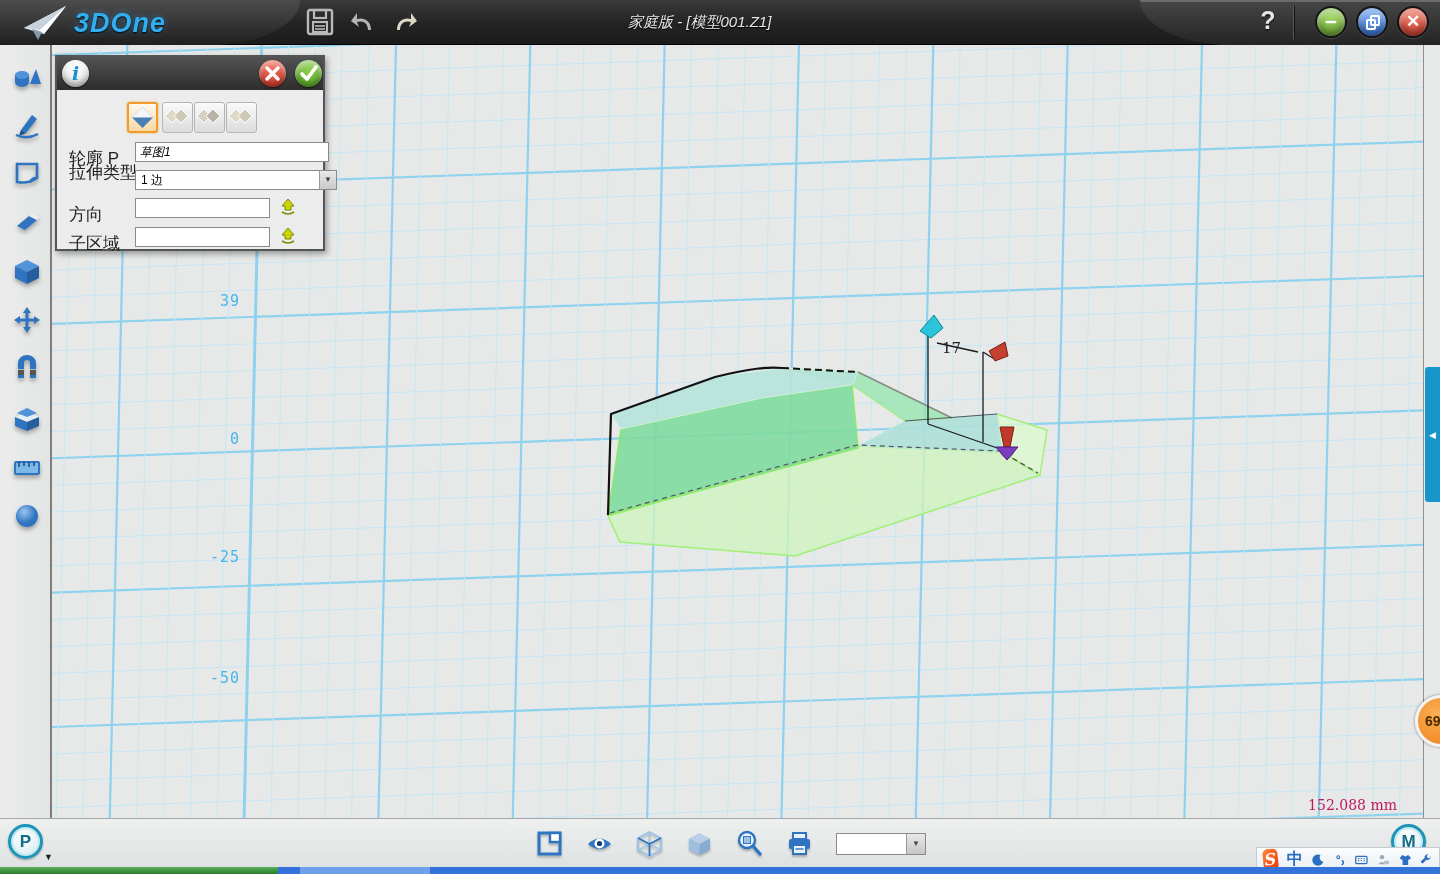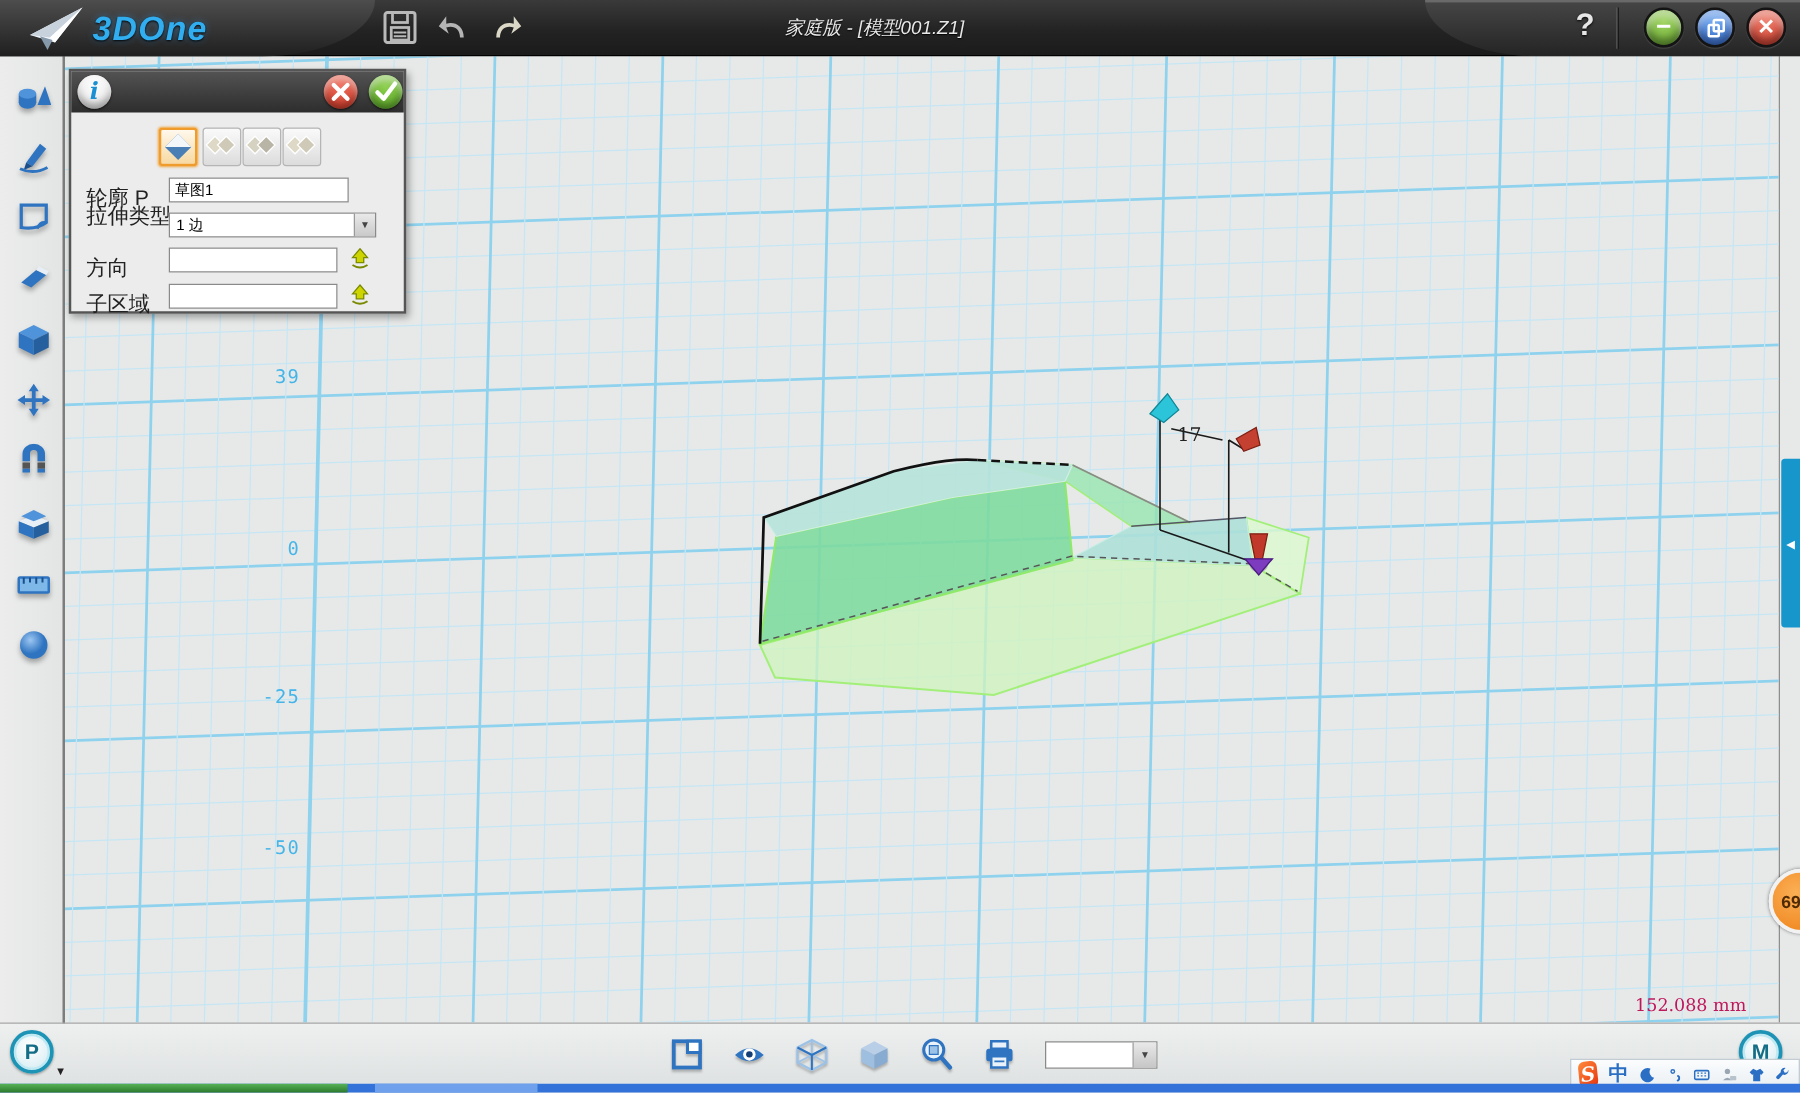--- a/index.html
+++ b/index.html
@@ -58,21 +58,21 @@
   #info-icon { left:5px; background:radial-gradient(circle at 50% 35%, #ffffff, #d8d8d8); color:#1a8fd1;
     font-family:"DejaVu Serif",serif; font-weight:bold; font-style:italic; font-size:19px; text-align:center; line-height:26px; }
   #cancel-btn { left:202px; background:radial-gradient(circle at 50% 35%, #ef6e5c, #c22e1d); }
   #ok-btn { left:238px; background:radial-gradient(circle at 50% 35%, #8ed04e, #4e9a1f); }
   .hdr-glyph { position:absolute; left:0; top:0; }
   .tab-btn { position:absolute; top:45px; width:31px; height:31px; border:1px solid #b5b5b5; border-radius:3px;
     background:linear-gradient(#fafafa,#dcdcdc); cursor:pointer; }
   .tab-btn.active { border:2px solid #f09c2c; background:linear-gradient(#fff8ec,#f7d9a2); box-shadow:0 0 2px #f0a030; }
   .fld-label { position:absolute; left:12px; font-size:17px; color:#222; white-space:nowrap; }
   .fld-input { position:absolute; left:78px; height:20px; border:1px solid #8a8a8a; background:#fff; font-size:12px; padding:0 4px; font-family:"Liberation Sans",sans-serif; }
-  #select-type { position:absolute; left:78px; width:166px; height:20px; border:1px solid #8a8a8a; background:#fff; font-size:12px; line-height:18px; padding-left:5px; cursor:pointer; }
+  #select-type { position:absolute; left:78px; width:202px; height:20px; border:1px solid #8a8a8a; background:#fff; font-size:12px; line-height:18px; padding-left:5px; cursor:pointer; }
   #select-type .arrow-box { position:absolute; right:0; top:0; width:17px; height:18px; background:linear-gradient(#e9e9e9,#c9c9c9); border-left:1px solid #9a9a9a; text-align:center; font-size:8px; color:#444; line-height:18px; }
   .pick-icon { position:absolute; left:222px; width:18px; height:18px; cursor:pointer; }
 
   
   #bottombar { position:absolute; left:0; top:818px; width:1440px; height:49px; background:linear-gradient(#eef0f0,#dfe2e2); border-top:1px solid #a8a8a8; z-index:45; }
   .round-badge { position:absolute; width:35px; height:35px; border-radius:50%; border:3px solid #1d93b5;
     box-shadow:inset 0 0 0 2px #bfe9f2, 0 1px 2px rgba(0,0,0,.35); background:radial-gradient(circle at 45% 35%, #ffffff, #cfe9f0);
     color:#136d86; font-weight:bold; font-size:17px; text-align:center; line-height:30px; cursor:pointer; }
   #p-badge { left:8px; top:5px; }
   #m-badge { left:1391px; top:5px; }
@@ -387,21 +387,21 @@
     </svg>
   </div>
   <div class="tab-btn" style="left:169px">
     <svg width="27" height="27" viewBox="0 0 27 27">
       <polygon points="9,6 16,13 9,20 2,13" fill="#ded9c6" stroke="#fff"></polygon>
       <polygon points="18,6 25,13 18,20 11,13" fill="#cfcab8" stroke="#fff"></polygon>
     </svg>
   </div>
 
   <span class="fld-label" style="top:90px">轮廓 P</span>
-  <input class="fld-input" style="top: 85px; width: 144px;" value="草图1">
+  <input class="fld-input" style="top: 85px; width: 194px; font-style: italic;" value="草图1">
 
   <span class="fld-label" style="top:104px">拉伸类型</span>
   <div id="select-type" style="top:113px">
     <span>1 边</span>
     <span class="arrow-box">▼</span>
   </div>
 
   <span class="fld-label" style="top:146px">方向</span>
   <input class="fld-input" style="top: 141px; width: 135px;" value="">
   <svg class="pick-icon" style="top:141px" viewBox="0 0 18 18">

